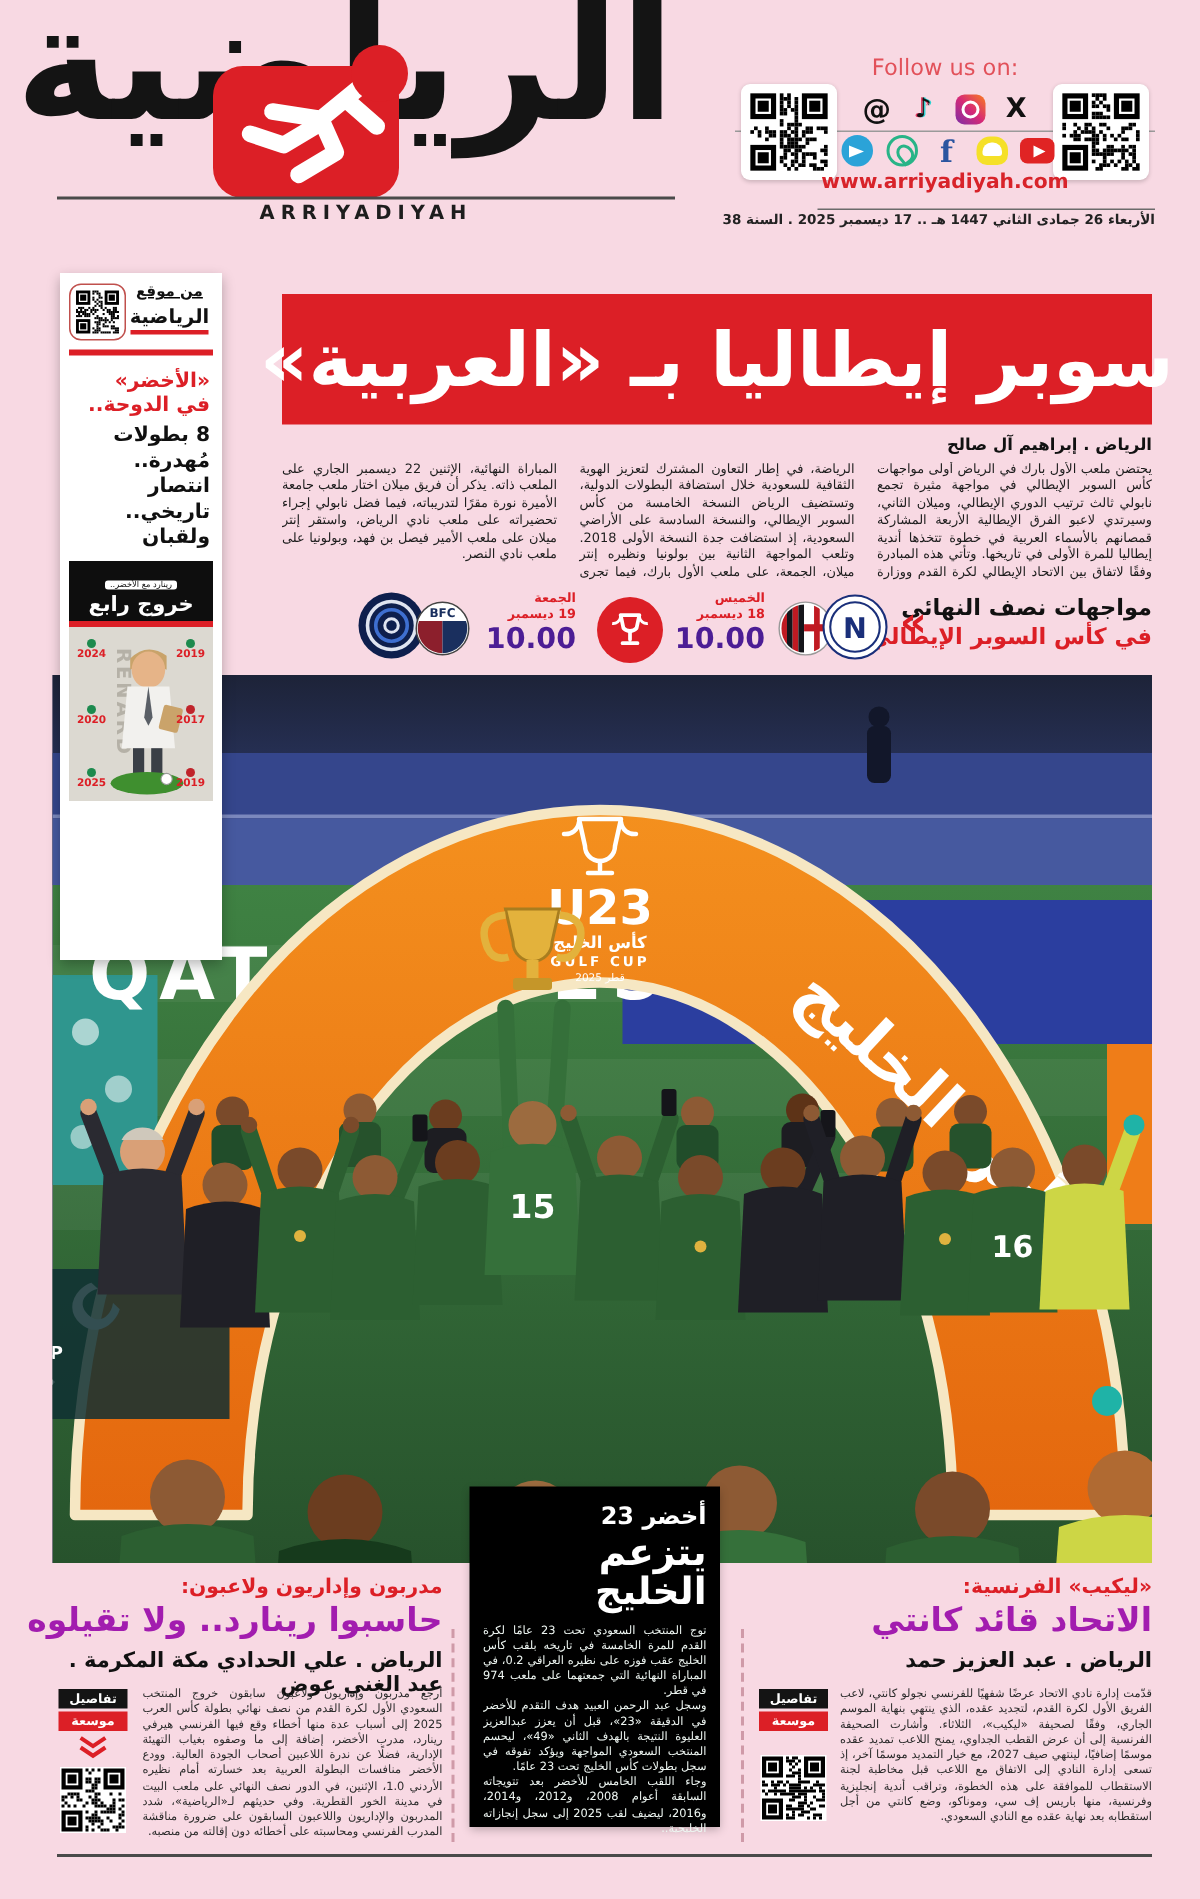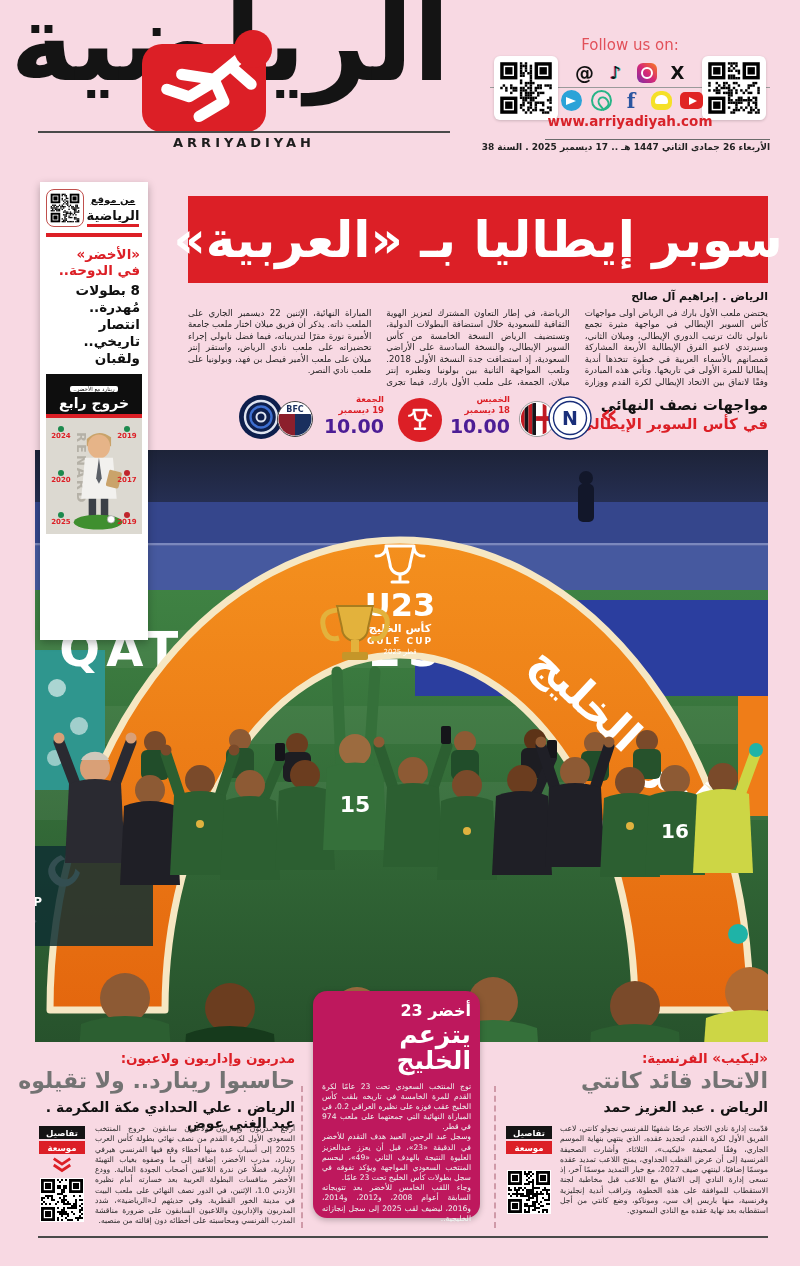--- a/index.html
+++ b/index.html
@@ -85,21 +85,21 @@
   .fx-cup { position:absolute; right:326px; top:8px; width:44px; height:44px; border-radius:50%;
             background:#DC1F26; display:flex; align-items:center; justify-content:center; }
 
   
   .photo { left:35px; top:450px; width:733px; height:592px; background:#22294a; }
   .photo svg { display:block; width:733px; height:592px; }
 
   
   .side-card { left:40px; top:182px; width:108px; height:458px; background:#fff;
                box-shadow:0 3px 8px rgba(0,0,0,.28); padding:5px; }
-  .site-row { display:flex; justify-content:space-between; align-items:flex-end; padding:2px 1px;text-decoration:underline; }
+  .site-row { display:flex; justify-content:space-between; align-items:flex-start; padding:2px 1px;text-decoration:underline; }
   .site-texts { text-align:center; flex:1; }
   .from-site { font-size:10px; font-weight:bold; color:#111; }
   .site-logo { font-size:13px; font-weight:bold; color:#111; border-bottom:3px solid #DC1F26;
                display:inline-block; padding-bottom:1px; }
   .qr-side { width:38px; height:38px; padding:3px; border:1.5px solid #c0504d; border-radius:8px; }
   .site-bar { height:4px; background:#DC1F26; margin:4px 1px 9px; }
   .teaser-red { color:#DC1F26; font-weight:bold; font-size:13.5px; text-align:right;
                 padding:0 3px; line-height:1.2; white-space:pre-line; }
   .teaser-black { color:#101010; font-weight:bold; font-size:13.5px; text-align:right;
                   padding:0 3px; margin-top:4px; line-height:1.25; }
@@ -117,34 +117,34 @@
         color:#DC1F26; line-height:1.1; }
   .yr .dot { width:6px; height:6px; border-radius:50%; margin:0 auto 1px; }
   .dot-g { background:#1d8a4e; } .dot-r { background:#c0242b; }
   .yrL { left:2px; } .yrR { right:2px; }
   .yr1 { top:8px; } .yr2 { top:52px; } .yr3 { top:94px; }
   .caption { padding:8px 4px 0; text-align:right; }
   .cap-red { color:#DC1F26; font-weight:bold; font-size:15px; }
   .cap-black { color:#0c0c0c; font-weight:bold; font-size:17px; line-height:1.2; white-space:pre-line; }
 
   
-  .green-box { left:313px; top:991px; width:167px; height:227px; background:#be185d;
-               padding:10px 9px 8px; box-shadow:0 2px 6px rgba(0,0,0,.25);border-radius:14px; }
+  .green-box { left:313px; top:991px; width:167px; height:227px; background:#000000;
+               padding:10px 9px 8px; box-shadow:0 2px 6px rgba(0,0,0,.25); }
   .gb-kicker { color:#fff; font-size:16px; font-weight:bold; text-align:right; }
   .gb-head { color:#fff; font-size:25px; font-weight:bold; text-align:right;
              line-height:1.05; margin:2px 0 7px; }
   .gb-body { color:#eef6f2; font-size:7.6px; line-height:1.34; text-align:justify;
              white-space:pre-line; overflow:hidden; height:140px; }
 
   
   .story { top:1050px; height:186px; }
   .story-left { left:38px; width:257px; }
   .story-right { left:505px; width:263px; }
   .st-kicker { font-size:13.5px; font-weight:bold; color:#DC1F26; text-align:right; }
-  .st-head { font-size:22px; font-weight:bold; color:#737373; text-align:right;
+  .st-head { font-size:22px; font-weight:bold; color:#a21caf; text-align:right;
              line-height:1.05; margin-top:3px; white-space:nowrap; }
   .st-byline { font-size:14px; font-weight:bold; color:#111; text-align:right; margin-top:7px; }
   .st-body { position:absolute; top:74px; right:0; font-size:7.6px; line-height:1.35;
              text-align:justify; color:#2b2b2b; overflow:hidden; height:112px; }
   .story-left .st-body { width:200px; } .story-right .st-body { width:208px; }
   .st-tags { position:absolute; left:0; top:76px; width:48px; display:flex; flex-direction:column;
              align-items:center; gap:2px; }
   .tag { width:46px; text-align:center; color:#fff; font-size:8.5px; font-weight:bold; padding:1.5px 0; }
   .tag-black { background:#141414; } .tag-red { background:#DC1F26; }
   .qr-sm { width:44px; height:44px; margin-top:2px; }

